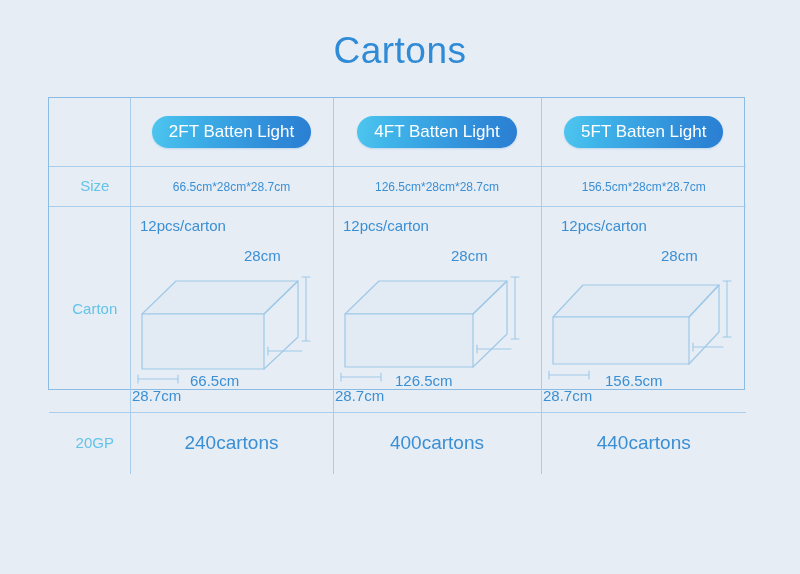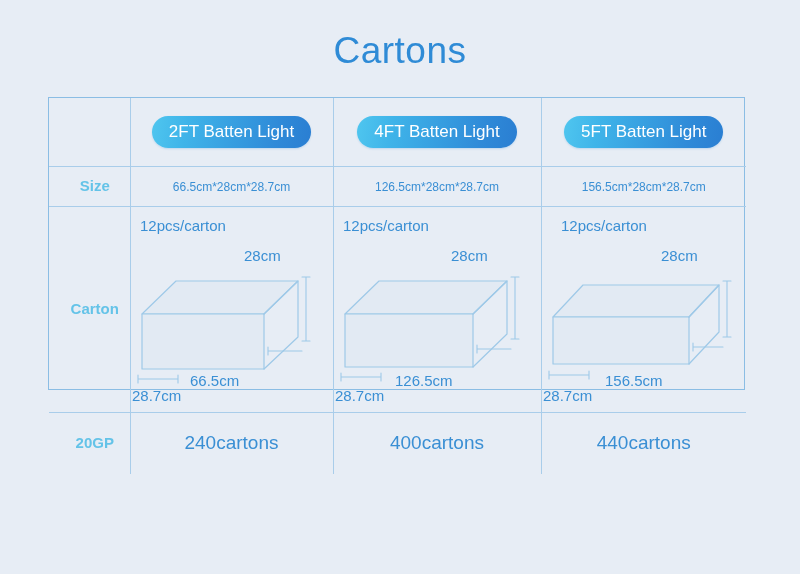--- a/index.html
+++ b/index.html
@@ -54,21 +54,21 @@
 
   .r-head{height:68px;}
   .r-size{height:40px;}
   .r-gw{height:35px;}
   .r-carton{height:206px;}
   .r-gp{height:62px;}
 
   .rowlabel{
     color:#64c3e8;
     font-size:15px;
-    font-weight:700;
+    font-weight:400;
     margin-left:11px;
   }
   .cellval{
     color:#3a8fd4;
     font-size:19px;
     font-weight:400;
     white-space:nowrap;
   }
   .cellval.small{font-size:12px;}
 

